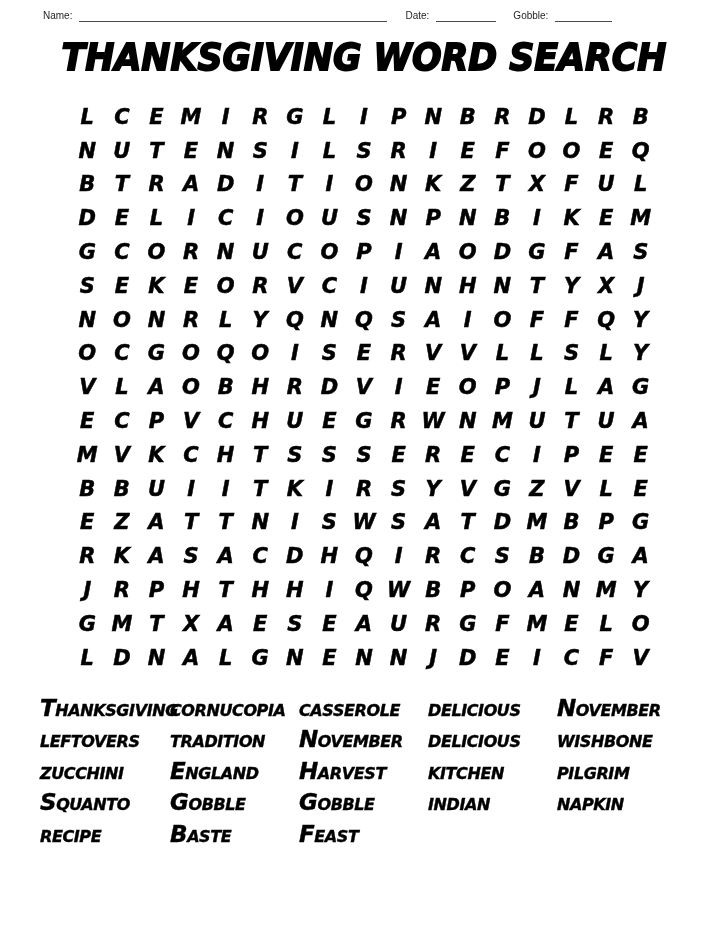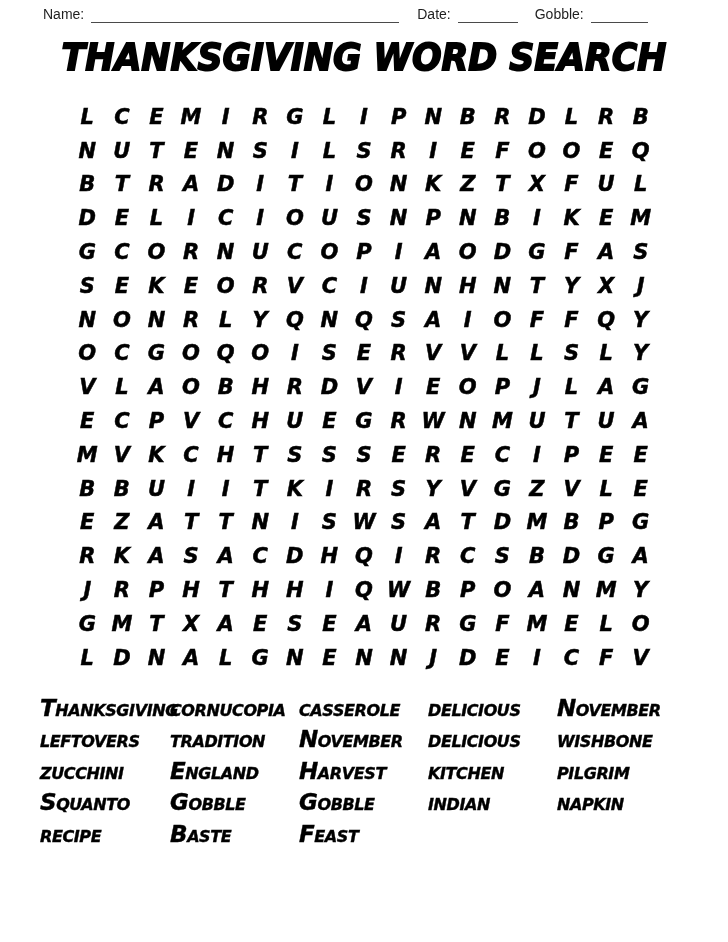--- a/index.html
+++ b/index.html
@@ -12,21 +12,21 @@
     color: #000;
     overflow: hidden;
   }
 
   
   .header {
     position: absolute;
     top: 6px; left: 43px; right: 40px;
     display: flex;
     align-items: flex-end;
-    font-size: 14px;
+    font-size: 10px;
     color: #1f1f1f;
   }
   .field-label { white-space: nowrap; padding-bottom: 1px; }
   .blank-line {
     display: inline-block;
     height: 16px;
     border-bottom: 1.6px solid #4a4a4a;
     margin-left: 7px;
   }
   .line-name   { width: 308px; margin-right: 18px; }

